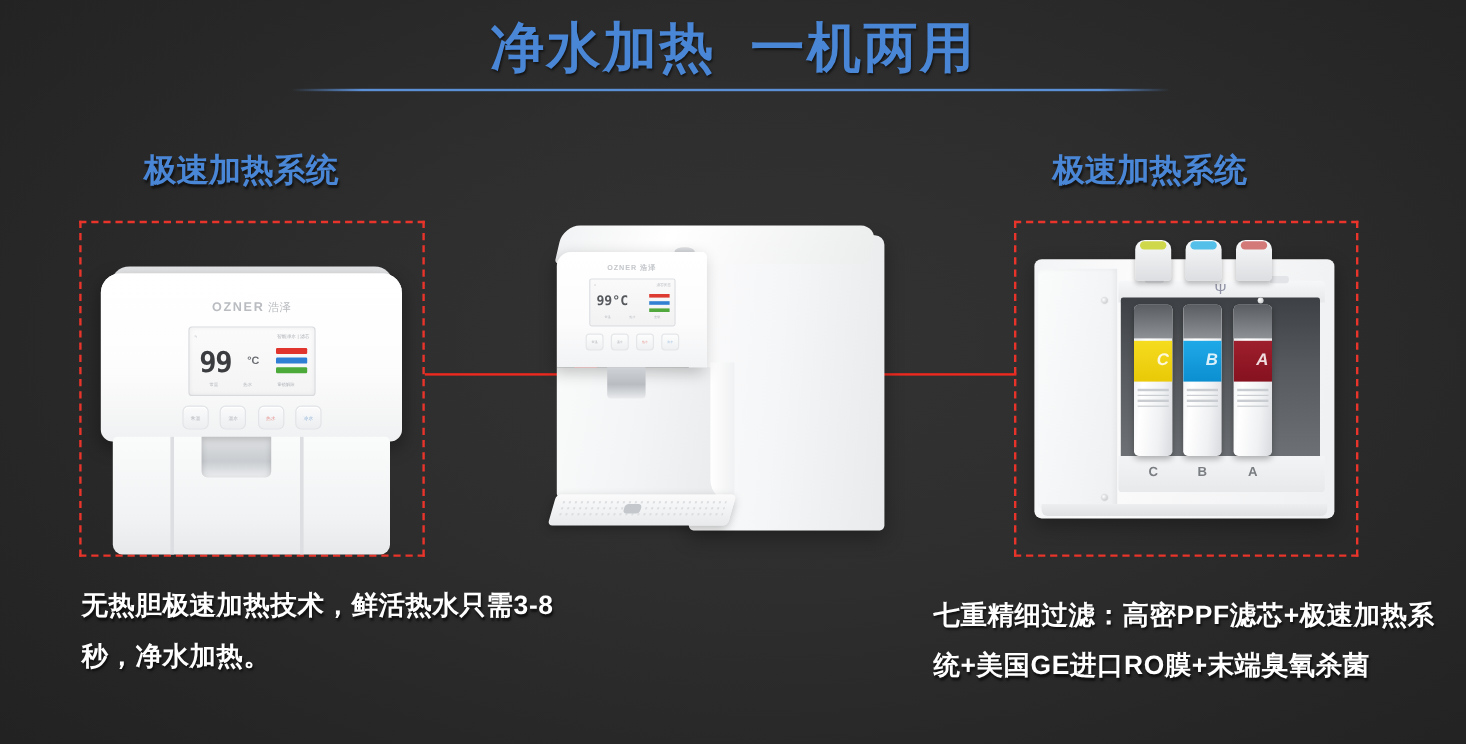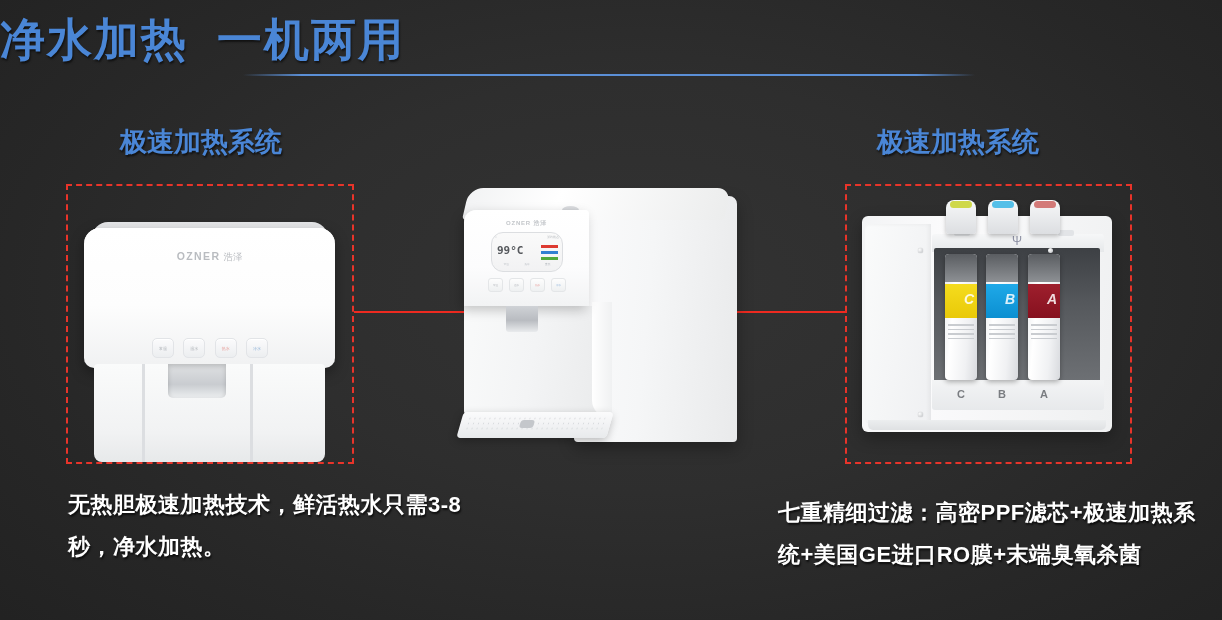--- a/index.html
+++ b/index.html
@@ -8,20 +8,21 @@
     font-family:"Liberation Sans","DejaVu Sans",sans-serif;
     background:
       radial-gradient(ellipse 900px 520px at 52% 46%, #333333 0%, #2e2e2e 40%, #272727 70%, #212121 100%),
       linear-gradient(120deg,#2b2b2b 0%,#303030 50%,#242424 100%);
     position:relative;
   }
 
   
   #slide-title{
     position:absolute; top:10px; left:0; width:1222px;
+    text-align:center;
     font-size:45px; font-weight:bold; letter-spacing:2px;
     color:#4a86d6;
     text-shadow:1px 2px 2px rgba(0,0,0,.55);
     white-space:pre;
   }
   #title-rule{
     position:absolute; top:74px; left:243px; width:732px; height:2px;
     background:linear-gradient(90deg,rgba(74,134,214,0) 0%,#5b8fd6 8%,#5b8fd6 92%,rgba(74,134,214,0) 100%);
   }
 
@@ -156,21 +157,21 @@
     border-radius:12px 4px 0 0;
     box-shadow:-3px 4px 12px rgba(0,0,0,.22);
   }
   #dc-brand{
     position:absolute; left:0; top:9px; width:125px; text-align:center;
     font-size:6px; letter-spacing:.8px; color:#c3c6ca; font-weight:bold;
   }
   #dc-screen{
     position:absolute; left:27px; top:22px; width:72px; height:40px;
     background:linear-gradient(180deg,#fafafa,#f2f2f3);
-    border:1px solid #dcdee1; border-radius:12px;
+    border:1px solid #dcdee1; border-radius:2px;
   }
   #dc-screen-top{ position:absolute; left:3px; top:2px; right:3px; height:6px;
     display:flex; justify-content:space-between; font-size:3px; color:#b5b9be; }
   #dc-temp{ position:absolute; left:5px; top:11px; font-size:11px; font-weight:bold;
     color:#55585c; font-family:"DejaVu Sans Mono","Liberation Mono",monospace; }
   .dc-bar{ position:absolute; right:4px; width:17px; height:3px; }
   #dc-bar-r{ top:12px; background:#dd3a31; }
   #dc-bar-b{ top:18px; background:#3280d2; }
   #dc-bar-g{ top:24px; background:#51a93d; }
   #dc-screen-bottom{ position:absolute; left:4px; right:4px; bottom:2px; height:7px;
@@ -320,20 +321,36 @@
 <div class="connector-line" id="connector-line-right"></div>
 <div class="connector-dot" id="connector-dot-left"></div>
 <div class="connector-dot" id="connector-dot-right"></div>
 
 <div id="device-left">
   <div id="dl-shadowback"></div>
   <div id="dl-panel">
     <div id="dl-brand">
       <span>OZNER</span><span class="cn">浩泽</span>
     </div>
+    <div id="dl-screen">
+      <div id="dl-screen-top">
+        <span>≈</span>
+        <span>智能净水 | 滤芯</span>
+      </div>
+      <div id="dl-temp">99</div>
+      <div id="dl-temp-unit">°C</div>
+      <div class="dl-bar" id="dl-bar-r"></div>
+      <div class="dl-bar" id="dl-bar-b"></div>
+      <div class="dl-bar" id="dl-bar-g"></div>
+      <div id="dl-screen-bottom">
+        <span>常温</span>
+        <span>热水</span>
+        <span>童锁解除</span>
+      </div>
+    </div>
     <div id="dl-buttons">
       <div class="dl-btn">常温</div>
       <div class="dl-btn">温水</div>
       <div class="dl-btn warm">热水</div>
       <div class="dl-btn cool">冷水</div>
     </div>
   </div>
   <div id="dl-body"></div>
   <div id="dl-gap-l"></div>
   <div id="dl-gap-r"></div>

